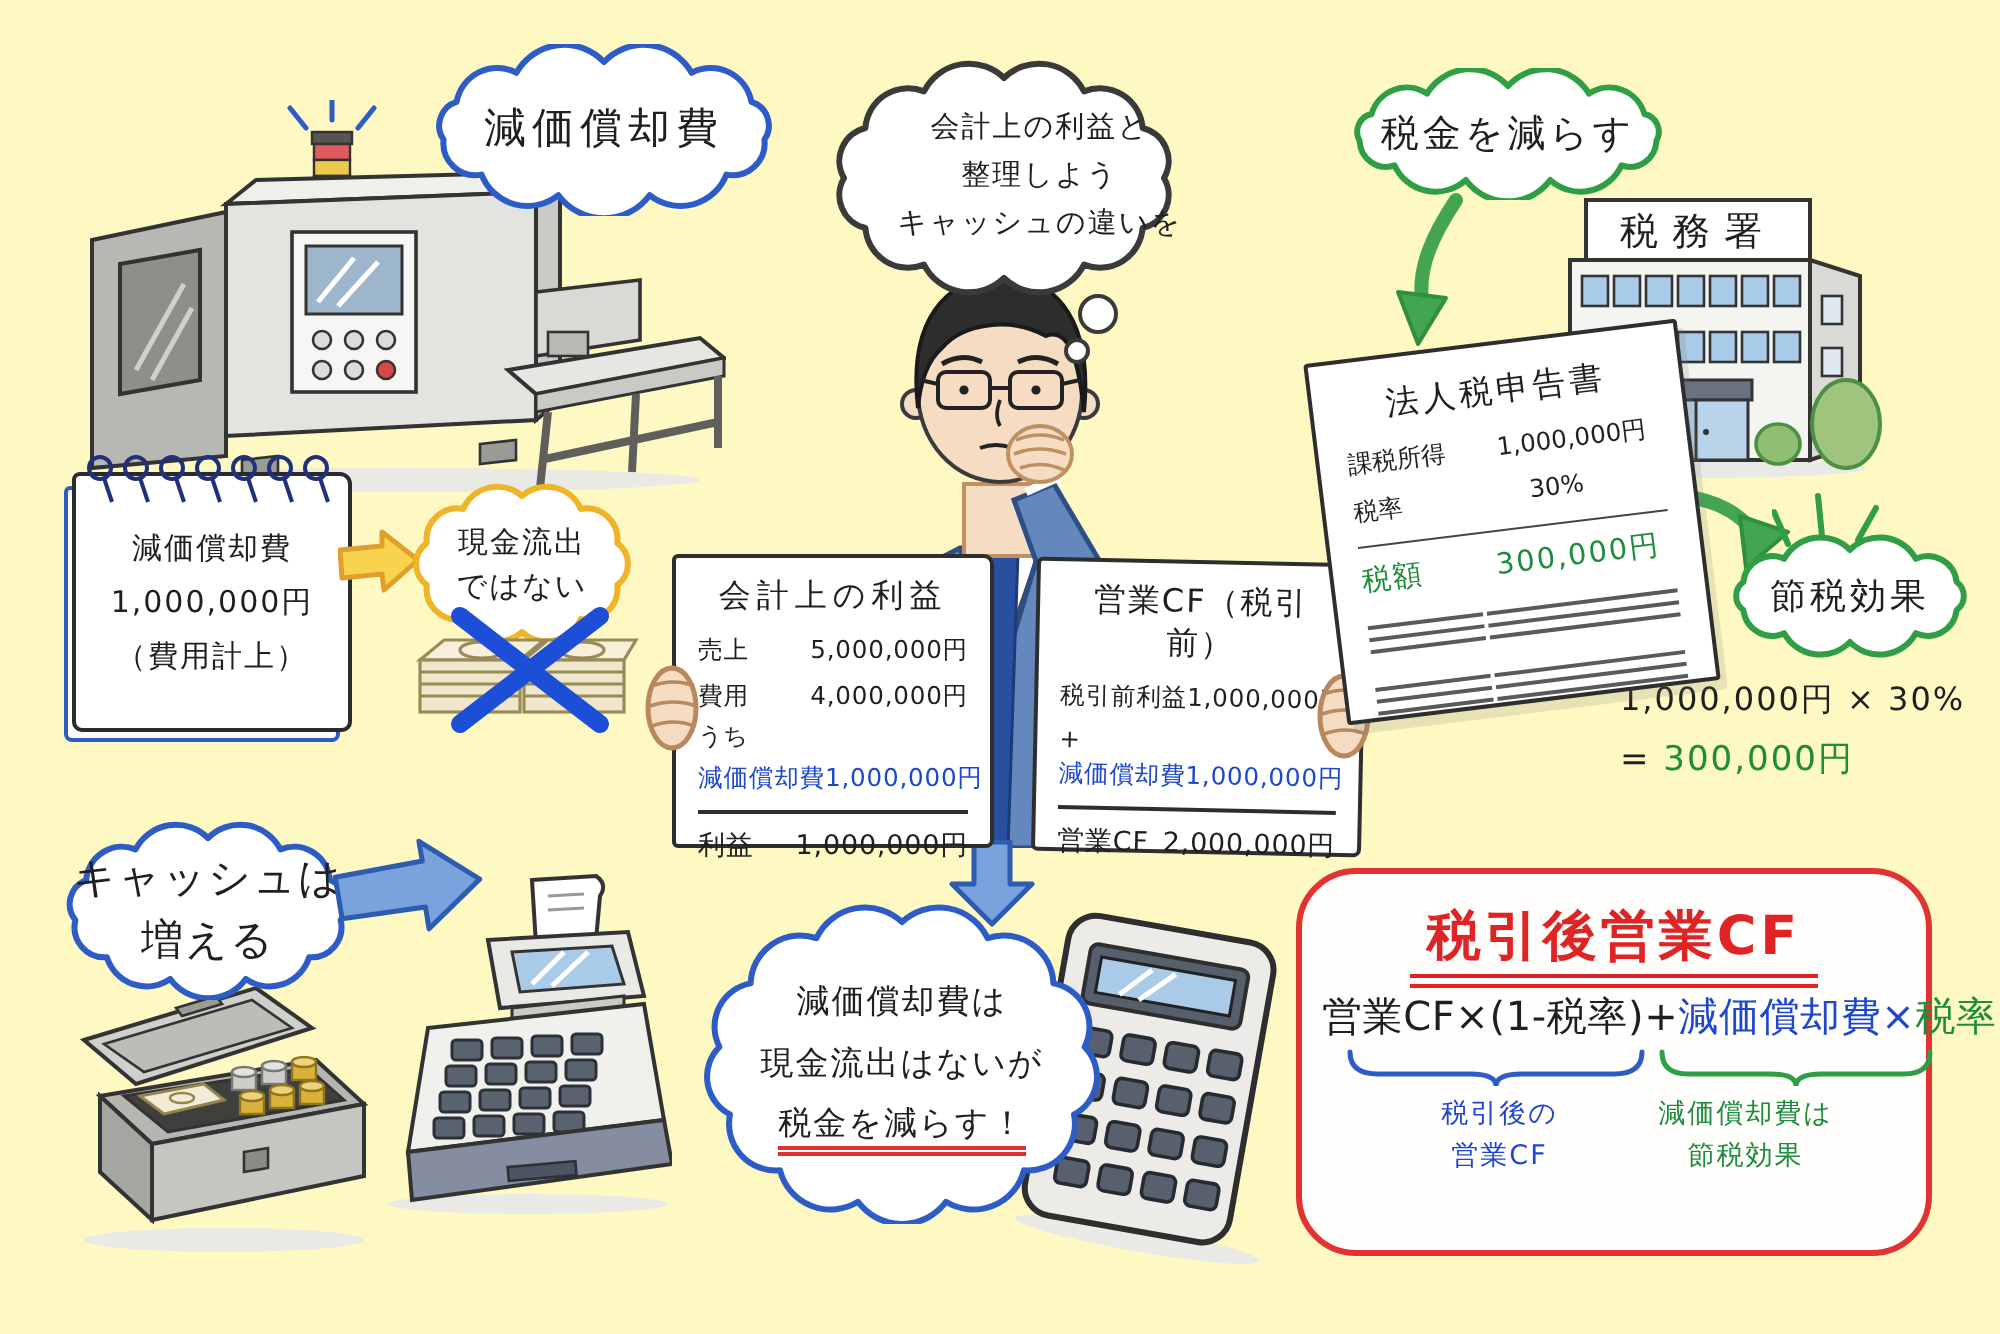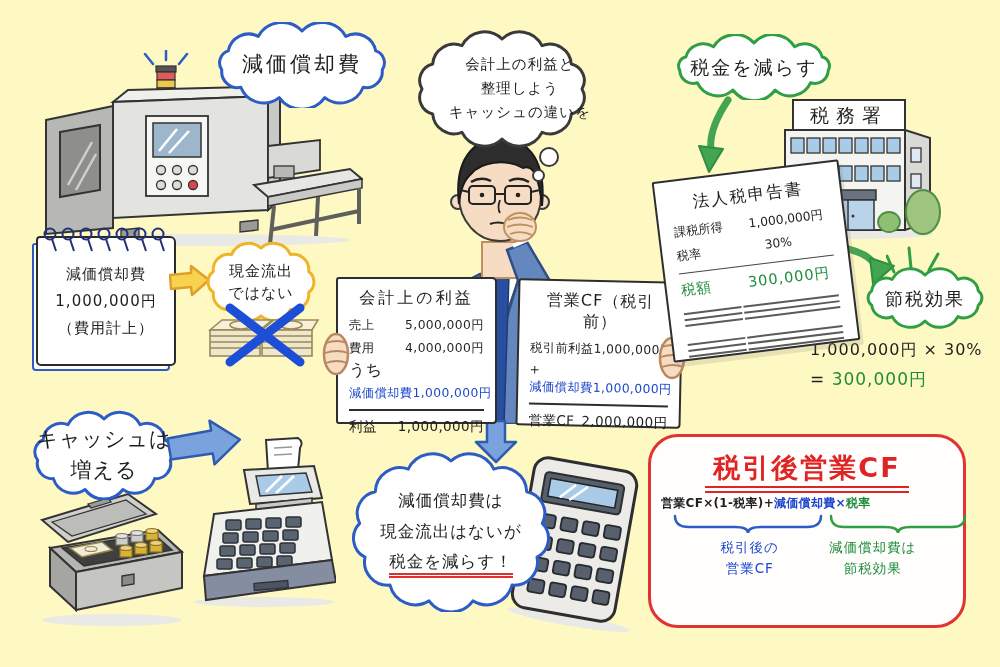--- a/index.html
+++ b/index.html
@@ -21,21 +21,21 @@
     box-shadow:-5px 6px 0 -3px #fcfcfa,-5px 6px 0 -1px #2d5cc7;
     display:flex;flex-direction:column;justify-content:center;text-align:center;font-size:15px;line-height:1.8;letter-spacing:1px;}
   .spirals{position:absolute;left:4px;top:-13px;z-index:3;}
 
   
   .board{position:absolute;background:#fff;border:2.5px solid #2e2e2e;z-index:3;box-sizing:border-box;
     padding:9px 11px 6px;border-radius:3px 5px 4px 3px;}
   .board-title{text-align:center;font-size:16px;letter-spacing:3px;margin-bottom:8px;}
   .brow{display:flex;justify-content:space-between;font-size:12.3px;margin:6px 0;letter-spacing:.4px;white-space:nowrap;}
   .brow.blue{color:#1d47cc;}
-  .brow.tiny{font-size:16px;margin:-3px 0 -2px;}
+  .brow.tiny{font-size:12px;margin:-3px 0 -2px;}
   .brow.big{font-size:13.5px;}
   .bdivider{border-top:2px solid #2e2e2e;margin:7px 0;}
 
   
   .doc{position:absolute;left:662px;top:170px;width:188px;height:182px;background:#fff;border:2px solid #2e2e2e;
     transform:rotate(-7deg);z-index:4;box-sizing:border-box;padding:12px 14px 8px;border-radius:2px;
     box-shadow:3px 5px 0 rgba(120,120,115,.18);}
   .doc-title{text-align:center;font-size:16.5px;letter-spacing:2px;margin-bottom:9px;}
   .drow{display:flex;justify-content:space-between;font-size:12.3px;margin:7px 0;white-space:nowrap;}
   .drow .dv{margin-right:6px;}
@@ -49,21 +49,21 @@
   .saving-calc{position:absolute;left:810px;top:340px;width:185px;z-index:2;white-space:nowrap;}
   .sc-l1{font-size:16px;letter-spacing:1px;}
   .sc-l2{font-size:17px;letter-spacing:1px;margin-top:7px;}
   .sc-l2 .green{color:#1e8c3a;}
 
   
   .summary-box{position:absolute;left:648px;top:434px;width:318px;height:194px;box-sizing:border-box;
     border:3px solid #e23333;border-radius:30px;background:#fffefd;z-index:2;padding:13px 10px 10px;}
   .sb-title{text-align:center;color:#e02424;font-size:27px;font-weight:bold;letter-spacing:2px;}
   .sb-title-inner{border-bottom:7px double #e02424;padding:0 8px 3px;}
-  .sb-formula{margin-top:9px;text-align:left;font-size:12px;white-space:nowrap;letter-spacing:.3px;font-weight:bold;}
+  .sb-formula{margin-top:9px;text-align:left;font-size:20px;white-space:nowrap;letter-spacing:.3px;}
   .f-blue{color:#1d47cc;} .f-green{color:#1e8c3a;}
   .sb-braces{position:relative;height:21px;margin-top:2px;}
   .sb-labels{display:flex;justify-content:space-between;padding:0 14px 0 32px;margin-top:2px;}
   .sb-label{text-align:center;font-size:13.5px;line-height:1.55;letter-spacing:1px;}
   .sb-label.blue{color:#1d47cc;width:120px;}
   .sb-label.green{color:#1e8c3a;width:140px;}
 
   .redline{border-bottom:5px double #e03131;padding-bottom:2px;}
   .z1{z-index:1;} .z2{z-index:2;} .z4{z-index:4;}
 </style>

